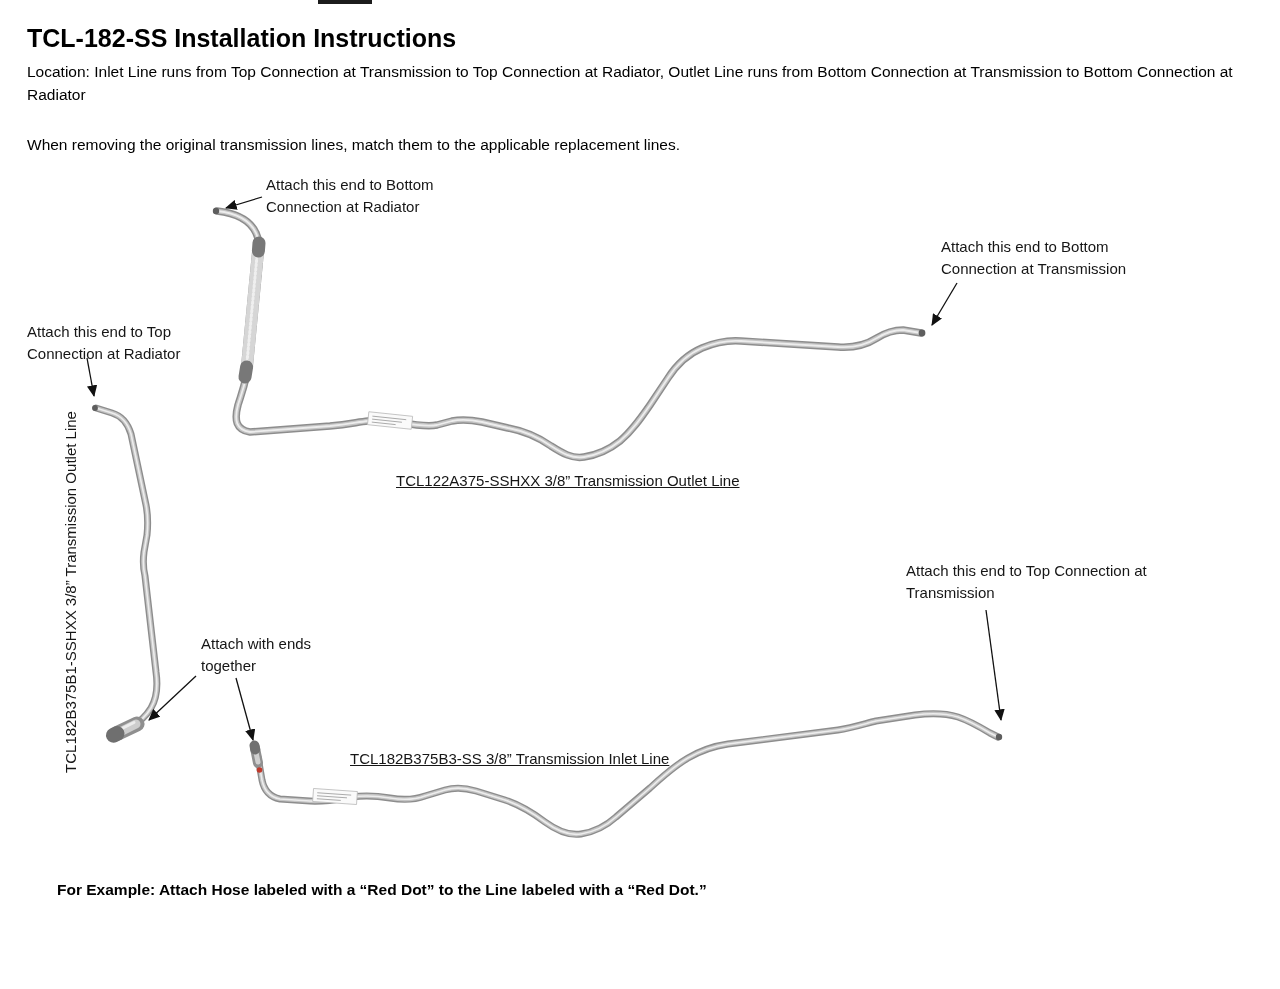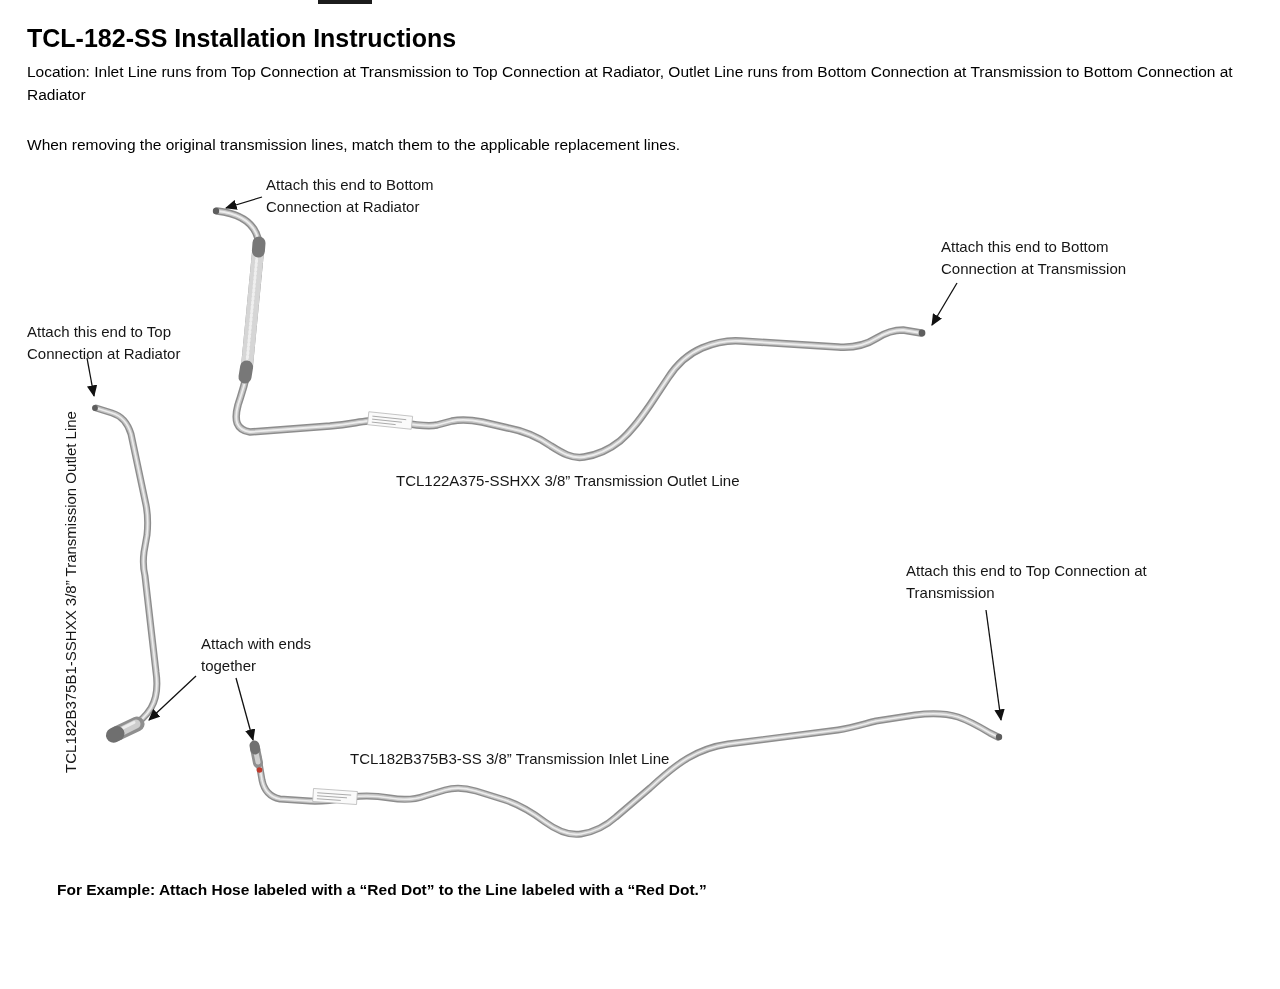--- a/index.html
+++ b/index.html
@@ -8,21 +8,21 @@
     position:relative;
     width:1280px; height:989px;
     font-family:"Liberation Sans", sans-serif;
     color:#000;
     overflow:hidden;
   }
   .abs { position:absolute; }
   .page-title { font-size:25px; font-weight:bold; letter-spacing:0; }
   .lead { font-size:15.5px; font-weight:normal; line-height:23px; }
   .ann { font-size:15px; line-height:22px; color:#161616; }
-  .plabel { font-size:15px; color:#161616; white-space:nowrap; }
+  .plabel { font-size:15px; color:#161616; white-space:nowrap;text-decoration:underline; }
   .vlabel {
     font-size:15px; color:#161616; white-space:nowrap;
     transform: translate(-50%,-50%) rotate(-90deg);
   }
   .notes { font-size:15.5px; font-weight:bold; line-height:23.5px; }
   .artifact { background:#1c1c1c; }
   svg { position:absolute; left:0; top:0; }
 </style>
 </head>
 <body>

